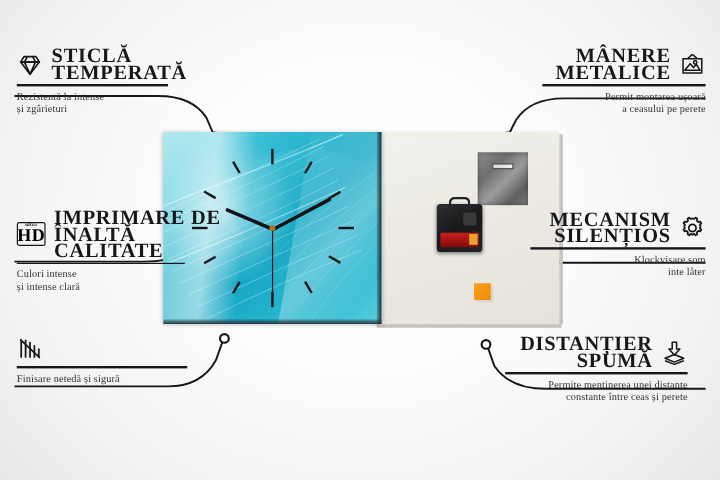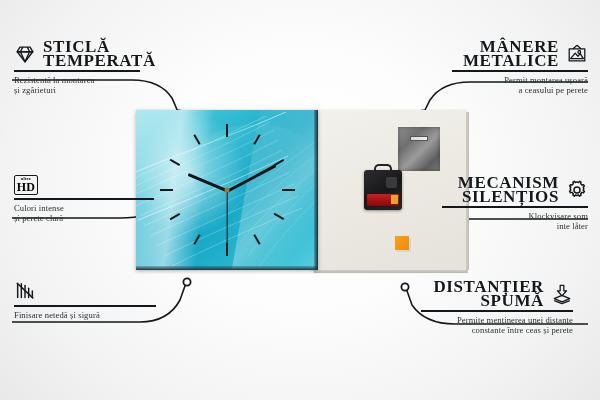--- a/index.html
+++ b/index.html
@@ -101,21 +101,21 @@
 
   .ico { width:22px; height:22px; flex:0 0 22px; display:block; }
   .ico svg { width:100%; height:100%; display:block; }
 
   .hdbox {
     width:24px; height:20px; border:1.4px solid #15181a; border-radius:2px;
     display:flex; flex-direction:column; align-items:center; justify-content:center;
     flex:0 0 24px; line-height:1;
   }
   .hdbox .u { font-size:4.2px; font-weight:700; letter-spacing:.2px; }
-  .hdbox .h { font-size:12px; font-weight:700; letter-spacing:.3px; margin-top:.5px; }
+  .hdbox .h { font-size:15px; font-weight:700; letter-spacing:.3px; margin-top:.5px; }
 </style>
 </head>
 <body>
 
 <div class="stage">
 
   <svg class="leader" viewBox="0 0 600 400" width="600" height="400">
     <g fill="none" stroke="#15181a" stroke-width="1.6">
       <path d="M12,80 L132,80 Q160,80 172,98 L178,112"></path>
       <path d="M12,218 L120,218 Q150,218 164,205 L172,197"></path>
@@ -223,36 +223,40 @@
           <path d="M9.5 4.5 7 9.5l5 11 5-11-2.5-5"></path>
         </svg>
       </span>
       <span class="titles">
         <span>STICLĂ</span><br>
         <span>TEMPERATĂ</span>
       </span>
     </div>
     <div class="rule" style="width:126px;"></div>
     <div class="desc">
-      <span>Rezistentă la montarea</span><br>
+      <span>Rezistentă la intense</span><br>
       <span>și zgârieturi</span>
     </div>
   </div>
 
   <div class="callout left" style="left:14px; top:175px; width:172px;">
     <div class="head">
       <span class="hdbox">
         <span class="u">ultra</span>
         <span class="h">HD</span>
       </span>
+      <span class="titles">
+        <span>IMPRIMARE DE</span><br>
+        <span>ÎNALTĂ CALITATE</span>
+      </span>
     </div>
     <div class="rule" style="width:140px;"></div>
     <div class="desc">
       <span>Culori intense</span><br>
-      <span>și perete clară</span>
+      <span>și intense clară</span>
     </div>
   </div>
 
   <div class="callout left" style="left:14px; top:280px; width:170px;">
     <div class="head">
       <span class="ico">
         <svg viewBox="0 0 24 24" fill="none" stroke="#15181a" stroke-width="1.6" stroke-linecap="round">
           <path d="M4 4 L4 19"></path>
             <path d="M8 4 L8 19"></path>
             <path d="M12 6 L12 19"></path>

